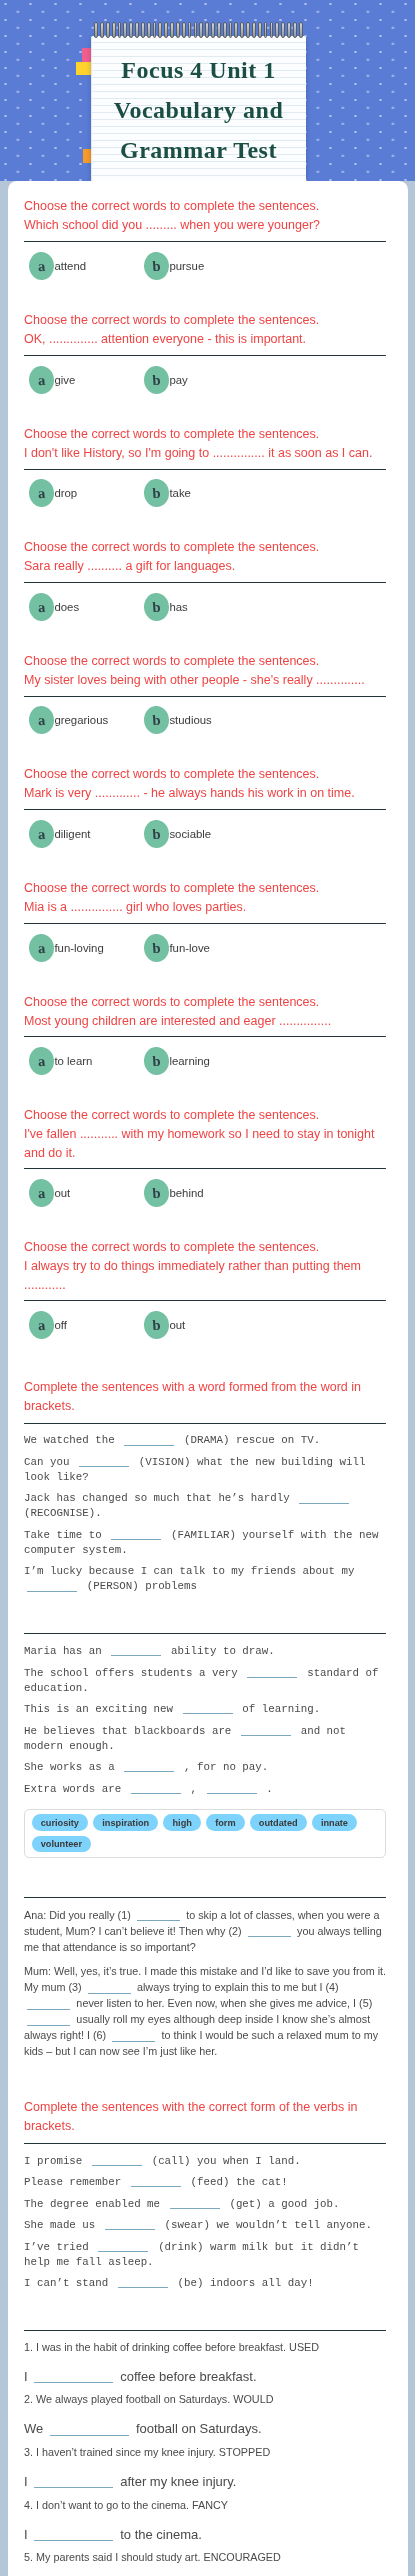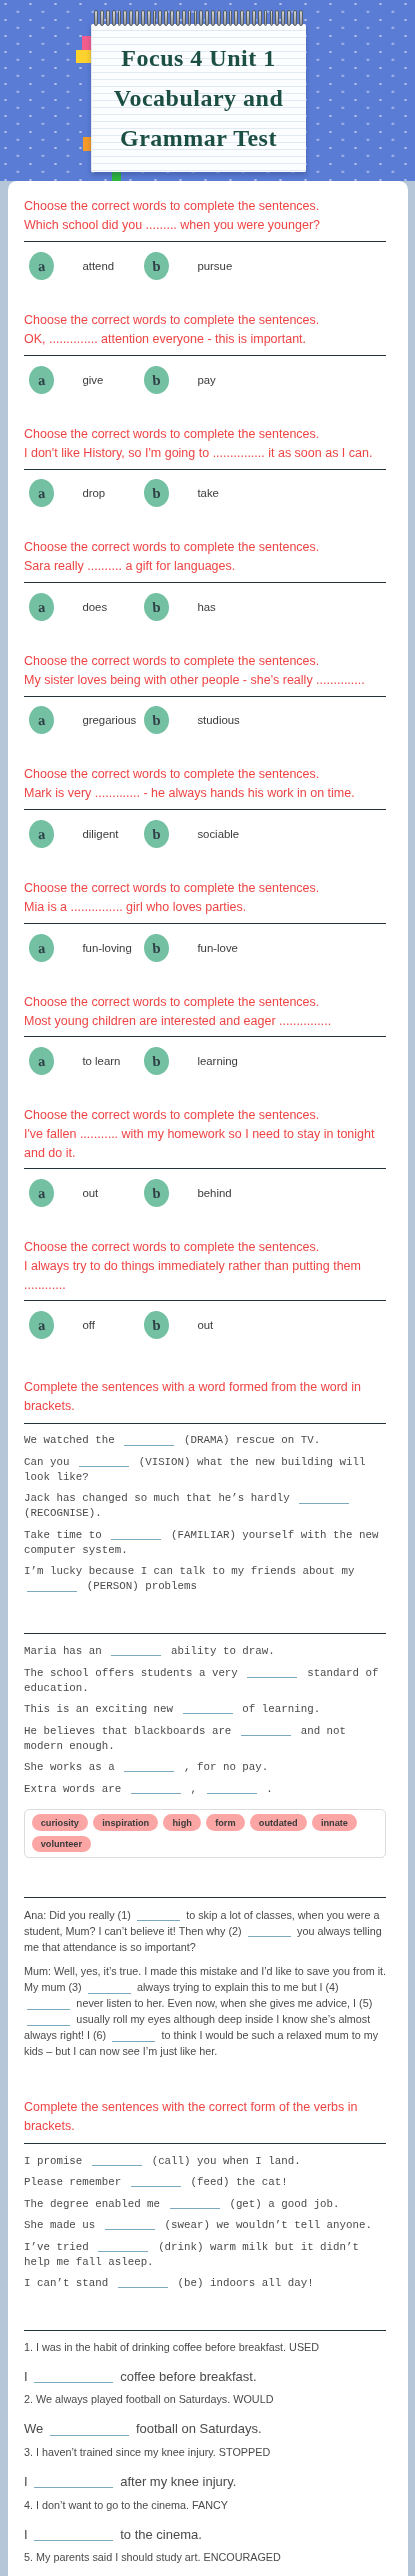--- a/index.html
+++ b/index.html
@@ -11,21 +11,21 @@
   .hero {
     height:189px; position:relative; overflow:visible;
     background-color:#5a7cd4;
     background-image:
       radial-gradient(rgba(255,255,255,.5) 1.1px, transparent 1.6px),
       radial-gradient(rgba(255,255,255,.5) 1.1px, transparent 1.6px);
     background-size:25px 16px;
     background-position:5.4px 3.8px, 18px 12px;
     z-index:1;
   }
-  .notebook { position:absolute; left:91px; top:14px; width:215px; height:160px;padding-left:16px; }
+  .notebook { position:absolute; left:91px; top:26px; width:215px; height:160px;padding-left:16px; }
   .tab { position:absolute; z-index:0; }
   .tab-pink   { left:-8.7px; top:21.7px;  width:10.8px; height:14px; background:#f25d8e; }
   .tab-yellow { left:-14.6px; top:36px;  width:16px; height:13px; background:#ffd22e; }
   .tab-orange { left:-7.6px; top:123px; width:8.7px; height:14px; background:#f79b28; }
   .tab-green  { left:20.6px; bottom:-6.5px; width:9.7px; height:8.7px; background:#2eb63c; }
   .paper {
     position:absolute; left:0; top:9.7px; right:0; bottom:2.2px; z-index:1;
     background-color:#fbfdff;
     background-image:repeating-linear-gradient(to bottom, transparent 0 6px, #e1e9f2 6px 7px);
     border-radius:1.6px;
@@ -59,42 +59,42 @@
   .opt-row { display:flex; margin-top:9.7px; }
   .opt { display:flex; align-items:center; cursor:pointer; }
   .opt-a { width:115px; margin-left:5.4px; }
   .opt-circle {
     width:25px; height:28px; border-radius:50%;
     background:#74c0a2; color:#2f4147;
     font-family:cursive; font-size:14.6px; font-weight:600;
     display:flex; align-items:center; justify-content:center;
     transform:rotate(-4deg); flex:none;
   }
-  .opt-label { margin-left:28px; font-size:11.4px; color:#3b3b3b; }
+  .opt-label { margin-left:0; font-size:11.4px; color:#3b3b3b; }
 
   
   .fill-section { margin-top:39px; }
   .fill-items { margin-top:9.7px; }
   .fill-item { font-size:10.8px; line-height:15px; color:#4a4a4a; margin-top:6.5px;font-family:Liberation Mono, monospace; }
   .blank {
     display:inline-block; width:50px; height:9.7px;
     border-bottom:1.1px solid #7aa9bf; vertical-align:-2.2px;
     margin:0 3.2px;
   }
   .para { font-size:10.8px; line-height:16px; color:#4a4a4a; margin-top:8.7px; }
   .para .blank { width:43px; }
   #sec-transformations .answer .blank { width:79px; }
 
   
   .chips-box {
     margin-top:12px; background:#fff; border:0.5px solid #dcdcdc; border-radius:4.9px;
     padding:4.9px 6.5px; display:flex; flex-wrap:wrap; gap:4.9px;
   }
   .chip {
-    background:#fca5a5; color:#3a3a3a; border-radius:9.2px;
+    background:#7dd3fc; color:#3a3a3a; border-radius:9.2px;
     padding:3.2px 9.2px; font-size:9.2px; font-weight:700; cursor:pointer;
   }
 
   .transform-item .prompt { font-size:10.8px; line-height:15px; color:#4a4a4a; margin-top:8.7px; }
   .transform-item .answer { font-size:13px; line-height:15px; color:#4a4a4a; margin-top:14px; }
 </style>
 </head>
 <body>
 
 <div class="page">

